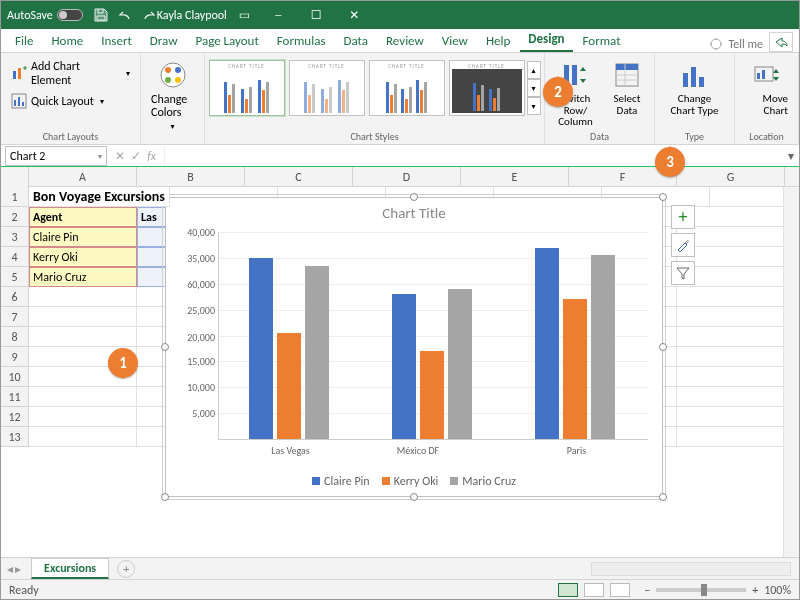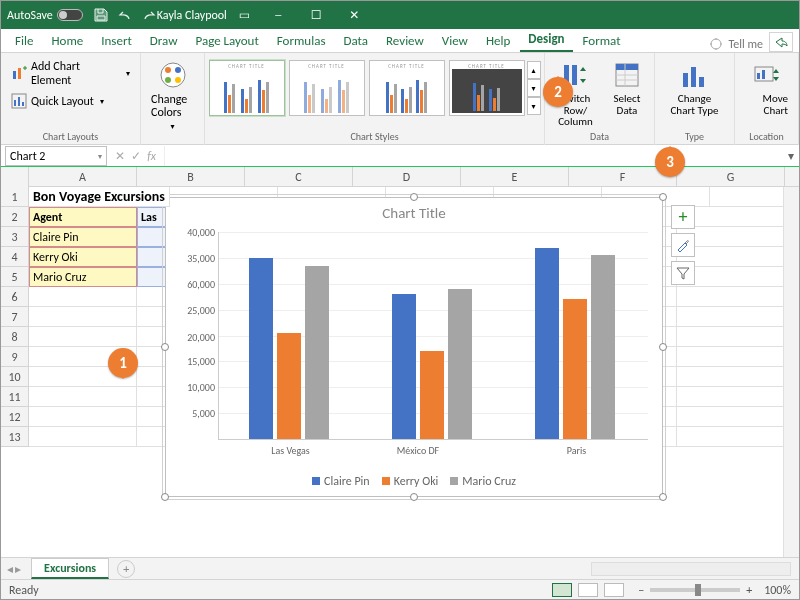--- a/index.html
+++ b/index.html
@@ -570,15 +570,15 @@
 
 <div class="statusbar">
   <span>Ready</span>
   <div class="sb-right">
     <div class="view-btn active"></div>
     <div class="view-btn"></div>
     <div class="view-btn"></div>
     <span style="margin-left:8px">−</span>
     <div class="zoom-slider"></div>
     <span>+</span>
-    <span style="margin-left:6px">100%</span>
+    <span style="">100%</span>
   </div>
 </div>
 
 </body></html>

